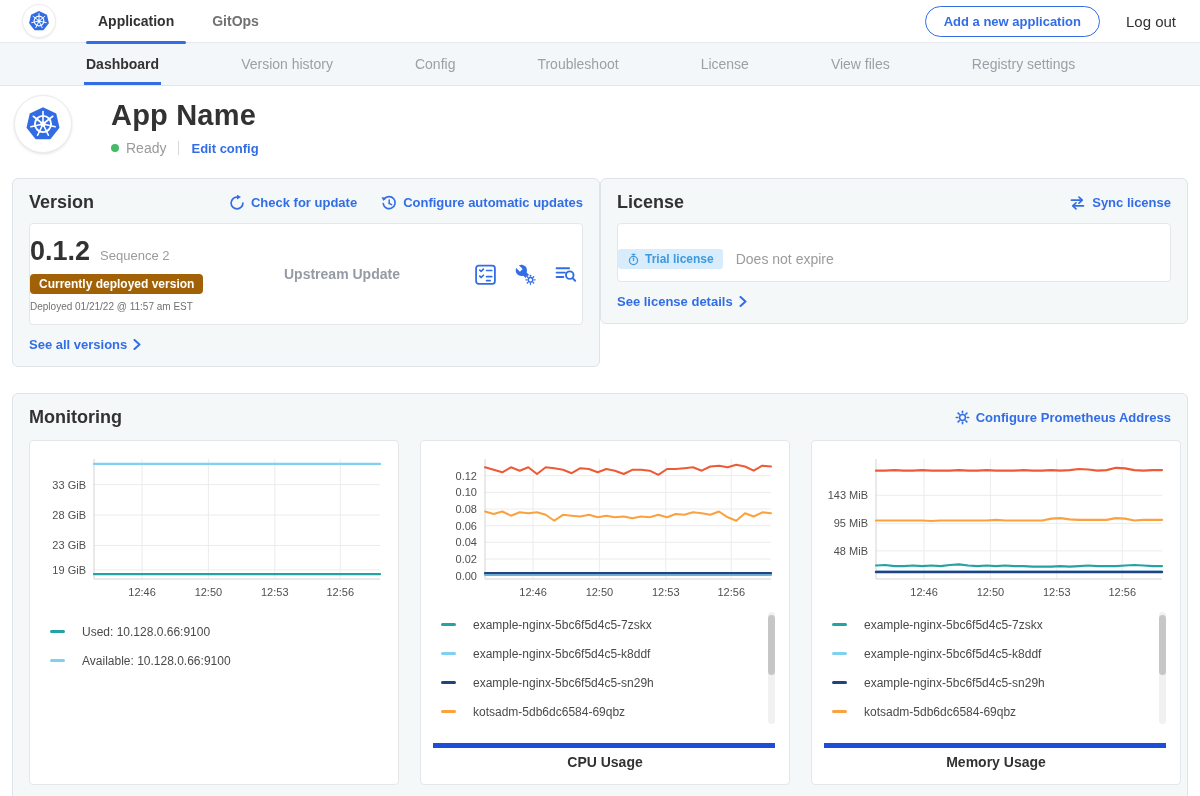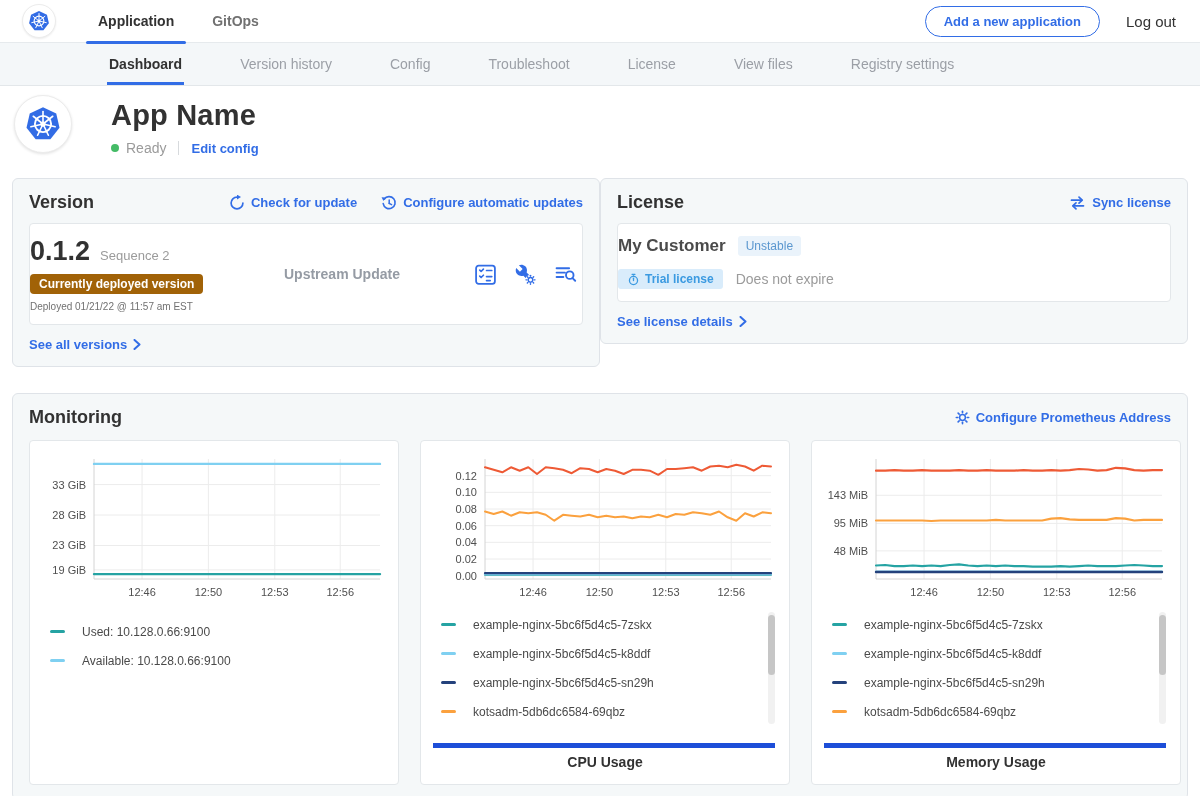--- a/index.html
+++ b/index.html
@@ -18,21 +18,21 @@
   .topnav-tab.active::after { content:""; position:absolute; left:0; right:0; bottom:-1px;
     height:3px; background:#326de6; border-radius:2px; }
   .topnav-spacer { flex:1; }
   .add-app-btn { border:1px solid #326de6; color:#326de6; background:#fff; font-weight:bold;
     font-size:13px; padding:7px 18px; border-radius:18px; cursor:pointer;
     font-family:"Liberation Sans", sans-serif; }
   .logout { font-size:15px; color:#323232; margin-left:26px; cursor:pointer; }
 
   
   .subnav { height:43px; background:#f4f7f9; border-bottom:1px solid #e3e7ea;
-    display:flex; align-items:stretch; padding-left:107px; }
+    display:flex; align-items:stretch; padding-left:84px;gap:24px; }
   .subnav-tab { font-size:14px; color:#9b9fa6; display:flex; align-items:center;
     padding:0 2px; margin-right:54px; position:relative; cursor:pointer; }
   .subnav-tab.active { color:#323232; font-weight:bold; }
   .subnav-tab.active::after { content:""; position:absolute; left:0; right:0; bottom:0;
     height:3px; background:#326de6; }
 
   
   .app-header { display:flex; align-items:flex-start; padding:9px 24px 14px 14px; background:#fff;gap:23px; }
   .app-logo-circle { width:58px; height:58px; border-radius:50%; background:#fff;
     border:1px solid #ececec; box-shadow:0 1px 3px rgba(0,0,0,.12);
@@ -260,24 +260,20 @@
                 <polyline points="10,2.2 13.2,5.2 10,8.2"></polyline>
               <path d="M14.5 10.8 H4.5"></path>
                 <polyline points="7,7.8 3.8,10.8 7,13.8"></polyline>
             </g>
           </svg>
           <span>Sync license</span>
         </a>
       </div>
 
       <div class="inner-panel">
-        <div class="customer-row">
-          <span class="customer-name">My Customer</span>
-          <span class="channel-badge">Unstable</span>
-        </div>
         <div class="license-meta-row">
           <span class="trial-badge">
             <svg width="13" height="13" viewBox="0 0 16 16">
               <circle cx="8" cy="9.2" r="5" fill="none" stroke="#3b9ae1" stroke-width="1.6"></circle>
               <line x1="8" y1="9.2" x2="8" y2="6.4" stroke="#3b9ae1" stroke-width="1.6" stroke-linecap="round"></line>
               <line x1="8" y1="2.8" x2="8" y2="4.2" stroke="#3b9ae1" stroke-width="1.6"></line>
               <line x1="6.2" y1="1.6" x2="9.8" y2="1.6" stroke="#3b9ae1" stroke-width="1.6" stroke-linecap="round"></line>
             </svg>
             <span>Trial license</span>
           </span>

